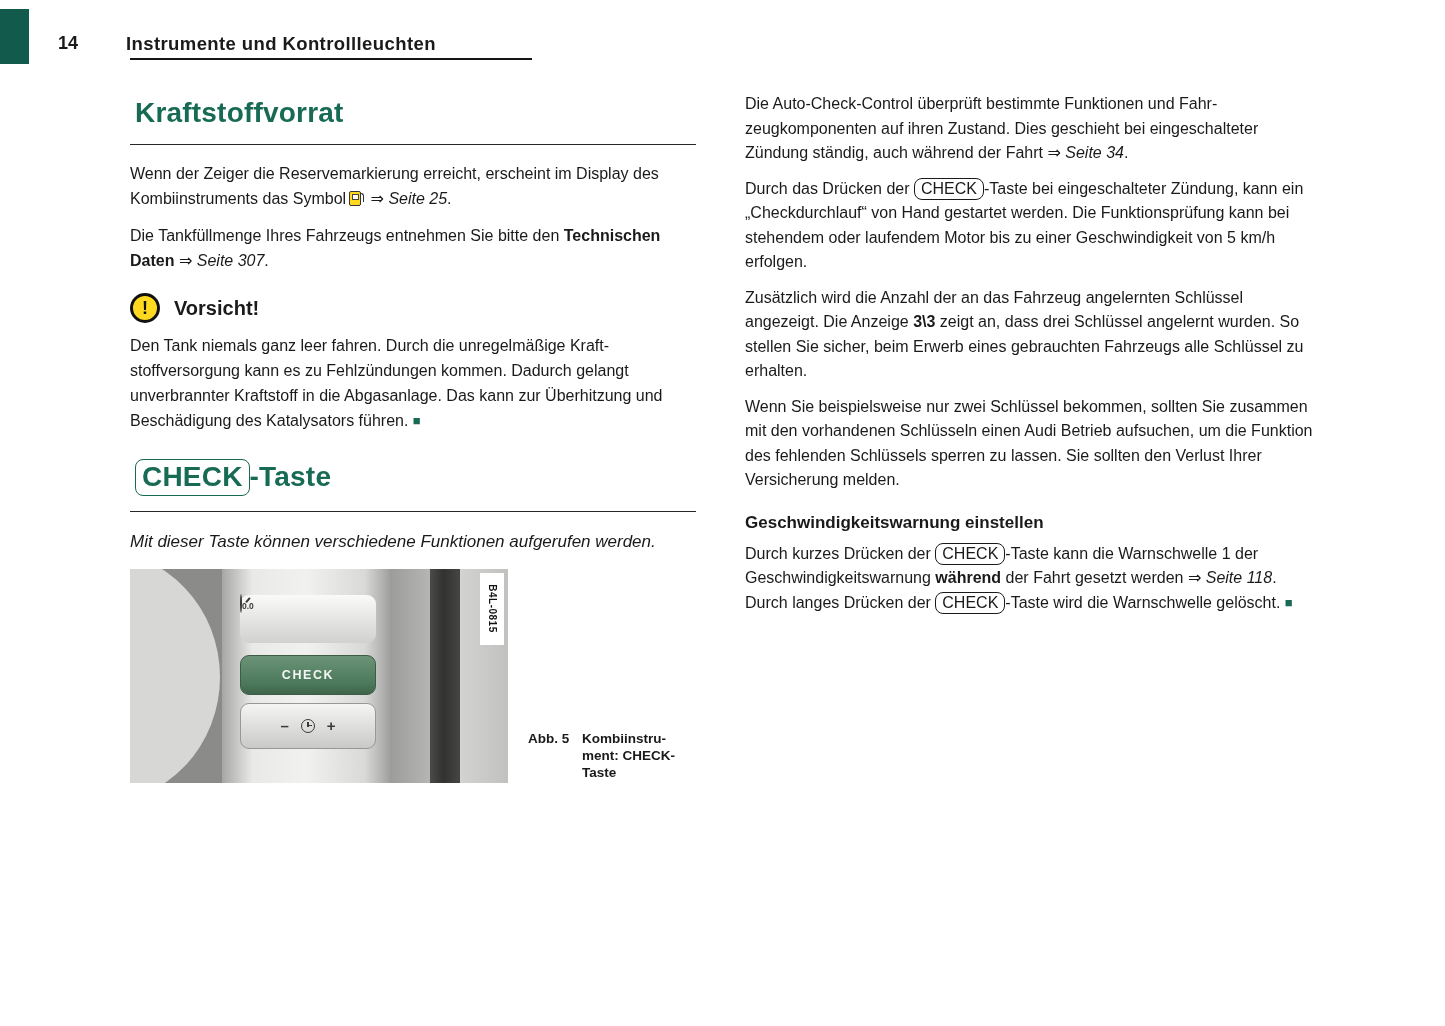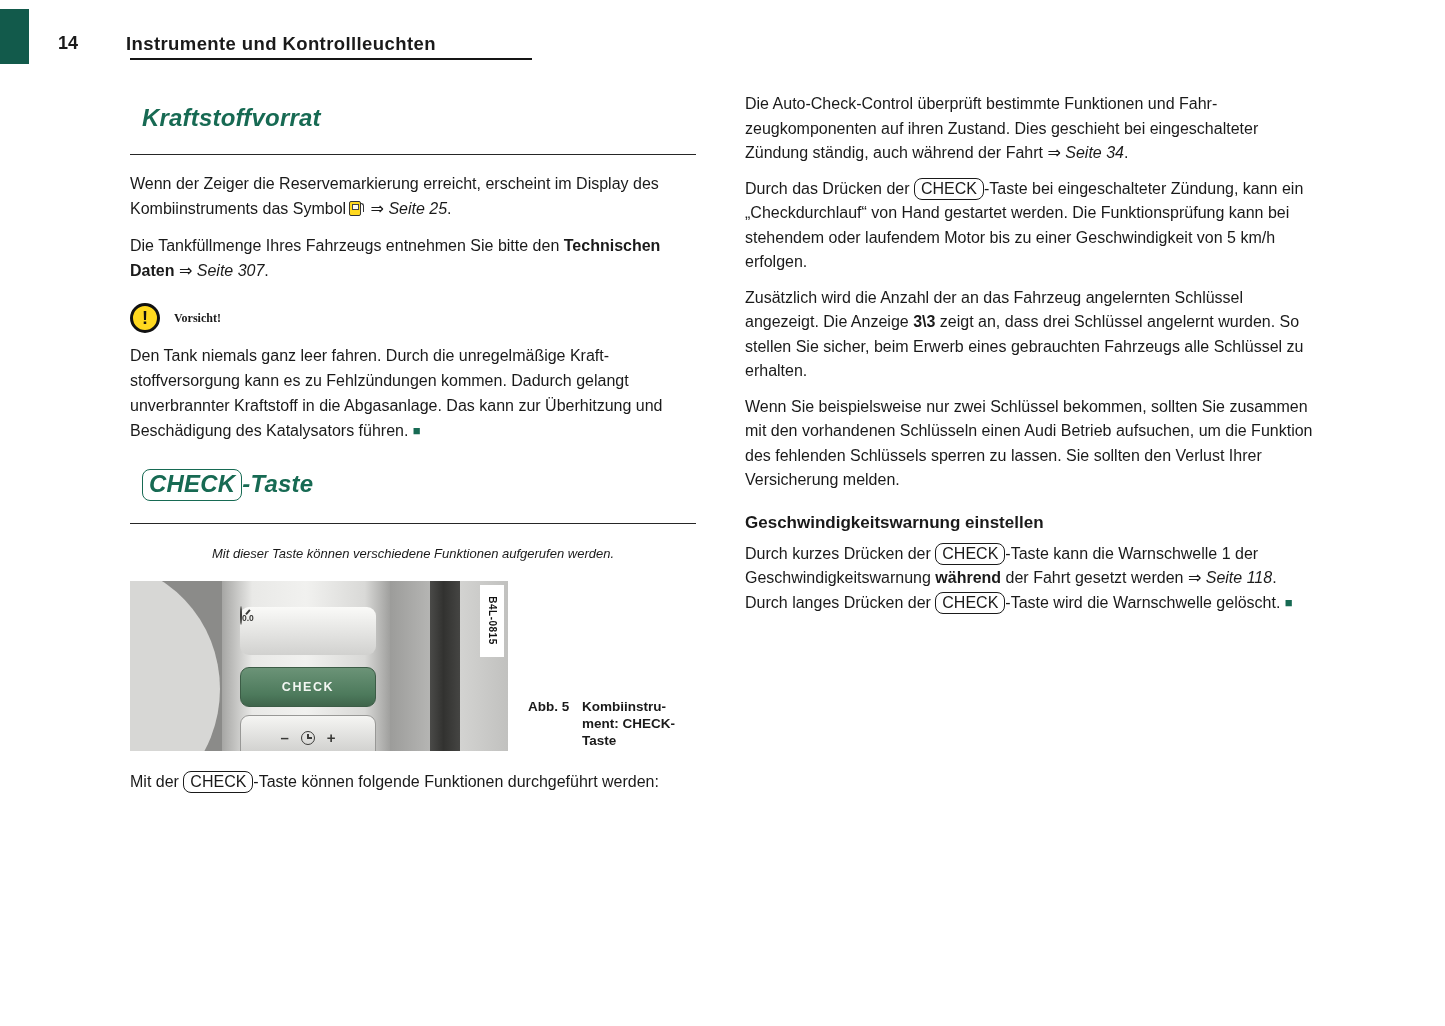--- a/index.html
+++ b/index.html
@@ -22,43 +22,43 @@
   .page-number{position:absolute;left:58px;top:33px;font-size:18px;font-weight:700;}
   .header-title{position:absolute;left:126px;top:33px;font-size:18.5px;font-weight:700;letter-spacing:.4px;}
   .header-rule{position:absolute;left:130px;top:58px;width:402px;height:2.4px;background:#151515;}
   
   .col{position:absolute;top:92px;}
   .col-left{left:130px;width:566px;}
   .col-right{left:745px;width:568px;}
   
   .section-head{border-bottom:1.6px solid #262626;padding-bottom:10px;margin:0 0 16px;}
   .section-head.second{margin-top:26px;}
-  .green-heading{margin:12px;color:var(--accent);font-size:24px;font-weight:700;letter-spacing:.2px;font-style:italic;}
+  .green-heading{margin:5px;color:var(--accent);font-size:28px;font-weight:700;letter-spacing:.2px;}
   p.body{margin:0 0 12px;line-height:25px;}
   .seg-b{font-weight:700;}
   .seg-i{font-style:italic;}
   .seg-sq{color:var(--accent);font-size:13px;vertical-align:1px;}
   .key{display:inline-block;border:1.6px solid currentColor;border-radius:8px;padding:0 6px 1px;line-height:1.2;white-space:nowrap;}
   
   .caution-head{display:flex;align-items:center;gap:14px;margin:20px 0 10px;}
   .warn-icon{width:30px;height:30px;border-radius:50%;background:var(--warn);border:3px solid #111;
     display:flex;align-items:center;justify-content:center;font-weight:700;font-size:18px;color:#111;flex:0 0 auto;}
-  .caution-title{font-weight:700;font-size:12px;font-family:Liberation Serif, serif;}
+  .caution-title{font-weight:700;font-size:20px;}
   
-  .lead-italic{font-style:italic;font-size:13px;line-height:27px;margin:0 0 14px;text-align:center;}
+  .lead-italic{font-style:italic;font-size:17px;line-height:27px;margin:0 0 14px;}
   
   .inline-icon{display:inline-block;}
   .inline-icon.fuel-pump{width:12px;height:15px;background:var(--warn);border:1.4px solid #333;border-radius:2px;
     vertical-align:-2px;position:relative;margin:0 5px 0 3px;}
   .inline-icon.fuel-pump::before{content:"";position:absolute;left:2px;top:2px;width:5px;height:4px;background:#fffdf0;border:1px solid #444;}
   .inline-icon.fuel-pump::after{content:"";position:absolute;right:-4px;top:1px;width:3px;height:8px;
     border-right:1.6px solid #333;border-top:1.6px solid #333;border-top-right-radius:3px;}
   
   .figure-row{display:flex;margin:4px 0 18px;}
-  .photo{position:relative;width:378px;height:170px;flex:0 0 auto;overflow:hidden;
+  .photo{position:relative;width:378px;height:214px;flex:0 0 auto;overflow:hidden;
     background:linear-gradient(100deg,#d6d6d4 0%,#e4e4e2 55%,#cfcfcd 100%);}
   .wheel-outer{position:absolute;left:-170px;top:-50px;width:310px;height:320px;border-radius:50%;background:#8b8b89;}
   .wheel-inner{position:absolute;left:-150px;top:-18px;width:240px;height:252px;border-radius:50%;background:#d7d7d5;}
   .pod{position:absolute;left:92px;top:0;width:168px;height:100%;
     background:linear-gradient(90deg,#a6a6a4 0,#e9e9e7 18%,#f1f1ef 50%,#d9d9d7 85%,#a0a09e 100%);}
   .btn{position:absolute;left:110px;width:136px;border-radius:9px;}
   .btn-top{top:26px;height:48px;background:linear-gradient(180deg,#fafaf8,#d1d1cf);border:1px solid #98'9896;
     display:flex;flex-direction:column;align-items:center;justify-content:center;}
   .gauge-icon{width:15px;height:15px;border:1.8px solid #3a3a38;border-radius:50%;position:relative;}
   .gauge-icon::after{content:"";position:absolute;left:6px;top:2px;width:1.6px;height:6px;background:#3a3a38;transform:rotate(40deg);}
@@ -140,21 +140,20 @@
         <span class="plate-text">B4L-0815</span>
       </div>
     </div>
     <div class="caption">
       <span class="cap-label">Abb. 5</span>
       <span class="cap-l1">Kombiinstru-</span>
       <span class="cap-l2">ment: CHECK-Taste</span>
     </div>
   </div>
 
-  <p class="body"><span>Mit der </span><span class="key">CHECK</span><span>-Taste können folgende Funktionen durchgeführt werden:</span></p>
 
 </div>
 
 <div class="col col-right">
 
 
   <p class="body"><span>Die Auto-Check-Control überprüft bestimmte Funktionen und Fahr­zeugkomponenten auf ihren Zustand. Dies geschieht bei einge­schalteter Zündung ständig, auch während der Fahrt ⇒ </span><span class="seg-i">Seite 34</span><span>.</span></p>
   <p class="body"><span>Durch das Drücken der </span><span class="key">CHECK</span><span>-Taste bei eingeschalteter Zündung, kann ein „Checkdurchlauf“ von Hand gestartet werden. Die Funkti­onsprüfung kann bei stehendem oder laufendem Motor bis zu einer Geschwindigkeit von 5 km/h erfolgen.</span></p>
   <p class="body"><span>Zusätzlich wird die Anzahl der an das Fahrzeug angelernten Schlüssel angezeigt. Die Anzeige </span><span class="seg-b">3\3</span><span> zeigt an, dass drei Schlüssel angelernt wurden. So stellen Sie sicher, beim Erwerb eines gebrauchten Fahrzeugs alle Schlüssel zu erhalten.</span></p>
   <p class="body"><span>Wenn Sie beispielsweise nur zwei Schlüssel bekommen, sollten Sie zusammen mit den vorhandenen Schlüsseln einen Audi Betrieb aufsuchen, um die Funktion des fehlenden Schlüssels sperren zu lassen. Sie sollten den Verlust Ihrer Versicherung melden.</span></p>

